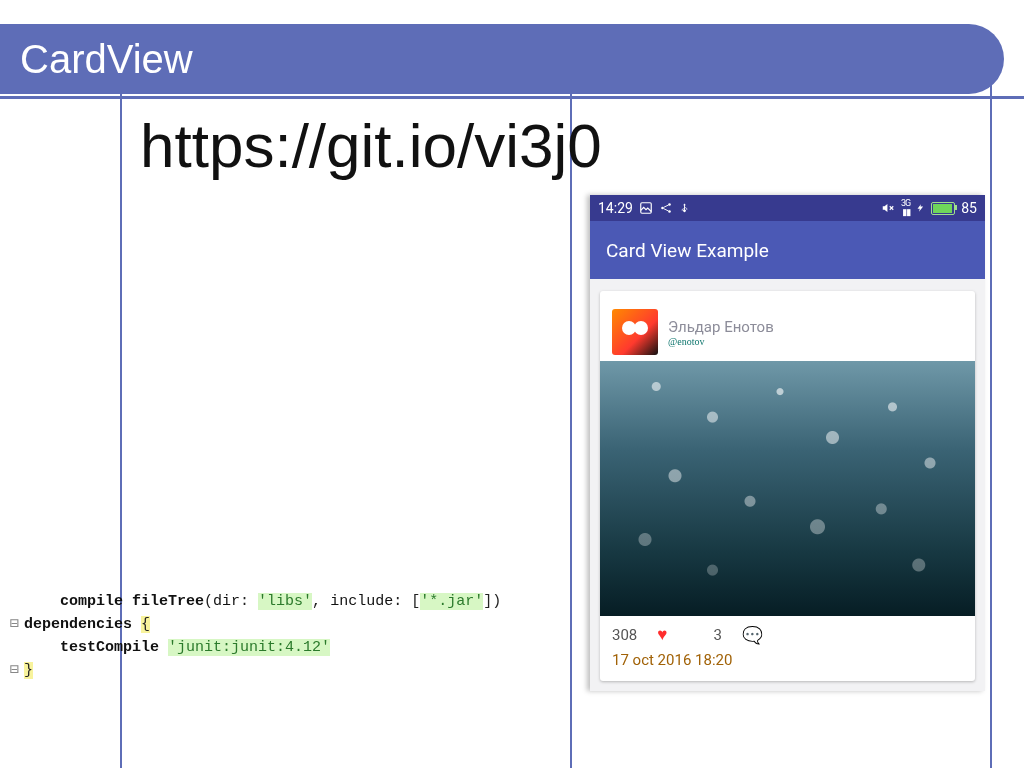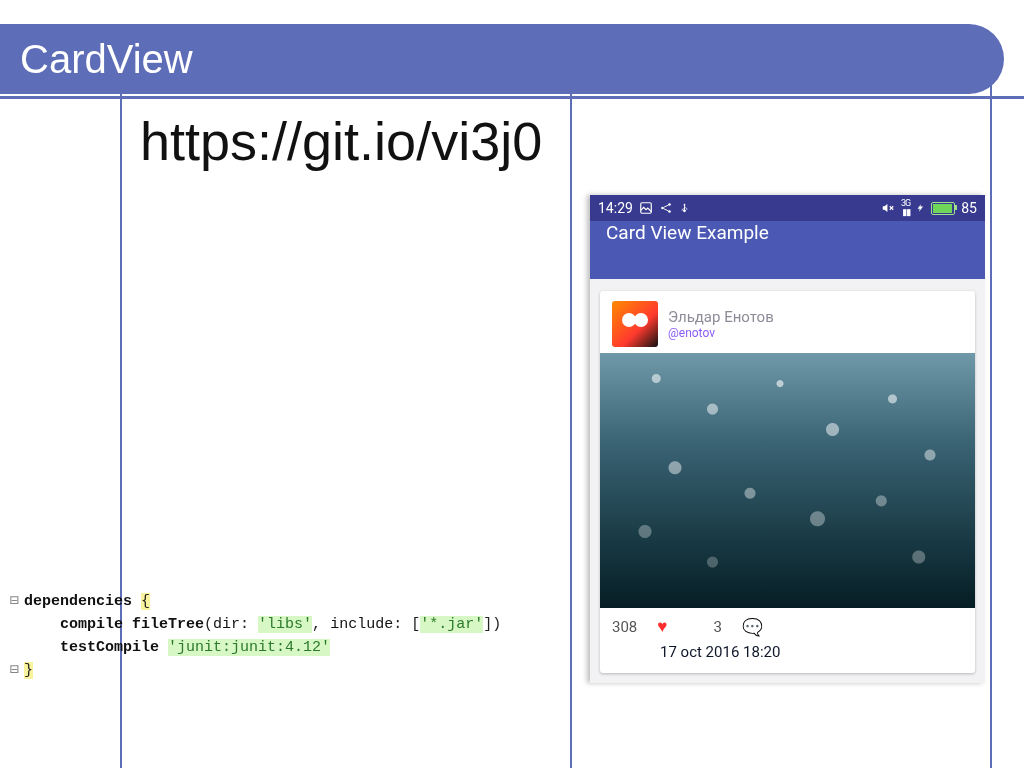--- a/index.html
+++ b/index.html
@@ -55,21 +55,21 @@
   .stem-left  { left: 120px; top: 85px; height: 700px; }
   .stem-mid   { left: 570px; top: 85px; height: 700px; }
   .stem-right { left: 990px; top: 85px; height: 700px; }
 
   
 
   .big-url {
     position: absolute;
     top: 110px;
     left: 140px;
-    font-size: 54px;
+    font-size: 62px;
     color: #111;
     letter-spacing: 0px;
   }
 
   
 
   .code-block {
     position: absolute;
     left: 0px;
     top: 590px;
@@ -139,56 +139,56 @@
     width: 85%;
     background: #6fd65a;
   }
 
   
   .appbar {
     background: #4b59b5;
     color: #fff;
     height: 58px;
     display: flex;
-    align-items: flex-start;
+    align-items: center;
     padding: 0 16px;
     font-size: 19px;
     font-weight: 400;
   }
 
   
   .card {
     margin: 12px 10px 10px;
     background: #fff;
     border-radius: 3px;
     box-shadow: 0 1px 3px rgba(0,0,0,0.25);
     overflow: hidden;
   }
   .card-header {
     display: flex;
     align-items: center;
     gap: 10px;
-    padding: 10px 12px 6px;
+    padding: 18px 12px 6px;
   }
   .avatar {
     width: 46px; height: 46px;
     background: linear-gradient(135deg,#ff8a00 0%, #ff3a2e 60%, #111 100%);
     border-radius: 3px;
     position: relative;
     overflow: hidden;
   }
   .avatar::before, .avatar::after {
     content:"";
     position:absolute;
     border-radius:50%;
   }
   .avatar::before { width:14px;height:14px;background:#fff; left:10px; top:12px; }
   .avatar::after  { width:14px;height:14px;background:#fff; right:10px; top:12px; }
   .user-name   { color:#8c8c99; font-size:15px; line-height:18px; }
-  .user-handle { color:#8b5cf6; font-size:12px; }
+  .user-handle { color:#0f766e; font-size:10px;font-family:Liberation Serif, serif; }
 
   .card-photo {
     height: 255px;
     background:
       radial-gradient(circle at 15% 10%, rgba(255,255,255,0.55) 0 4px, transparent 5px),
       radial-gradient(circle at 30% 22%, rgba(255,255,255,0.5) 0 5px, transparent 6px),
       radial-gradient(circle at 48% 12%, rgba(255,255,255,0.6) 0 3px, transparent 4px),
       radial-gradient(circle at 62% 30%, rgba(255,255,255,0.5) 0 6px, transparent 7px),
       radial-gradient(circle at 78% 18%, rgba(255,255,255,0.55) 0 4px, transparent 5px),
       radial-gradient(circle at 88% 40%, rgba(255,255,255,0.45) 0 5px, transparent 6px),
@@ -208,22 +208,21 @@
     color: #555;
     display: flex;
     align-items: center;
     gap: 20px;
   }
   .heart { color:#ff2d2d; font-size:17px; }
   .bubble { color:#7aa9e6; font-size:17px; transform: scaleX(-1); display:inline-block; }
   .card-date {
     padding: 2px 12px 12px;
     font-size: 15px;
-    color: #0f172a;
-    margin-left: 48px;
+    color: #a16207;
   }
 
   .ic svg { display:block; }
 
 </style>
 </head>
 <body>
 
 <div class="title-wrap">
   <div class="title-pill">
@@ -231,22 +230,22 @@
   </div>
   <div class="title-underline"></div>
 </div>
 <div class="stem-left"></div>
 <div class="stem-mid"></div>
 <div class="stem-right"></div>
 
 <div class="big-url">https://git.io/vi3j0</div>
 
 <div class="code-block" id="code-block">
+    <div class="code-line"><span class="gutter"></span>    <span class="kw">compile </span><span class="kw">fileTree</span><span>(</span><span class="arg">dir</span><span>: </span><span class="str">'libs'</span><span>, </span><span class="arg">include</span><span>: [</span><span class="str">'*.jar'</span><span>])</span></div>
     <div class="code-line"><span class="gutter">⊟</span><span class="kw">dependencies </span><span class="brace">{</span></div>
-    <div class="code-line"><span class="gutter"></span>    <span class="kw">compile </span><span class="kw">fileTree</span><span>(</span><span class="arg">dir</span><span>: </span><span class="str">'libs'</span><span>, </span><span class="arg">include</span><span>: [</span><span class="str">'*.jar'</span><span>])</span></div>
     <div class="code-line"><span class="gutter"></span>    <span class="kw">testCompile </span><span class="str">'junit:junit:4.12'</span></div>
     <div class="code-line"><span class="gutter">⊟</span><span class="brace">}</span></div>
   </div>
 
 <div class="phone">
 
   <div class="statusbar">
     <div class="status-left">
       <span>14:29</span>
       <span class="ic">

